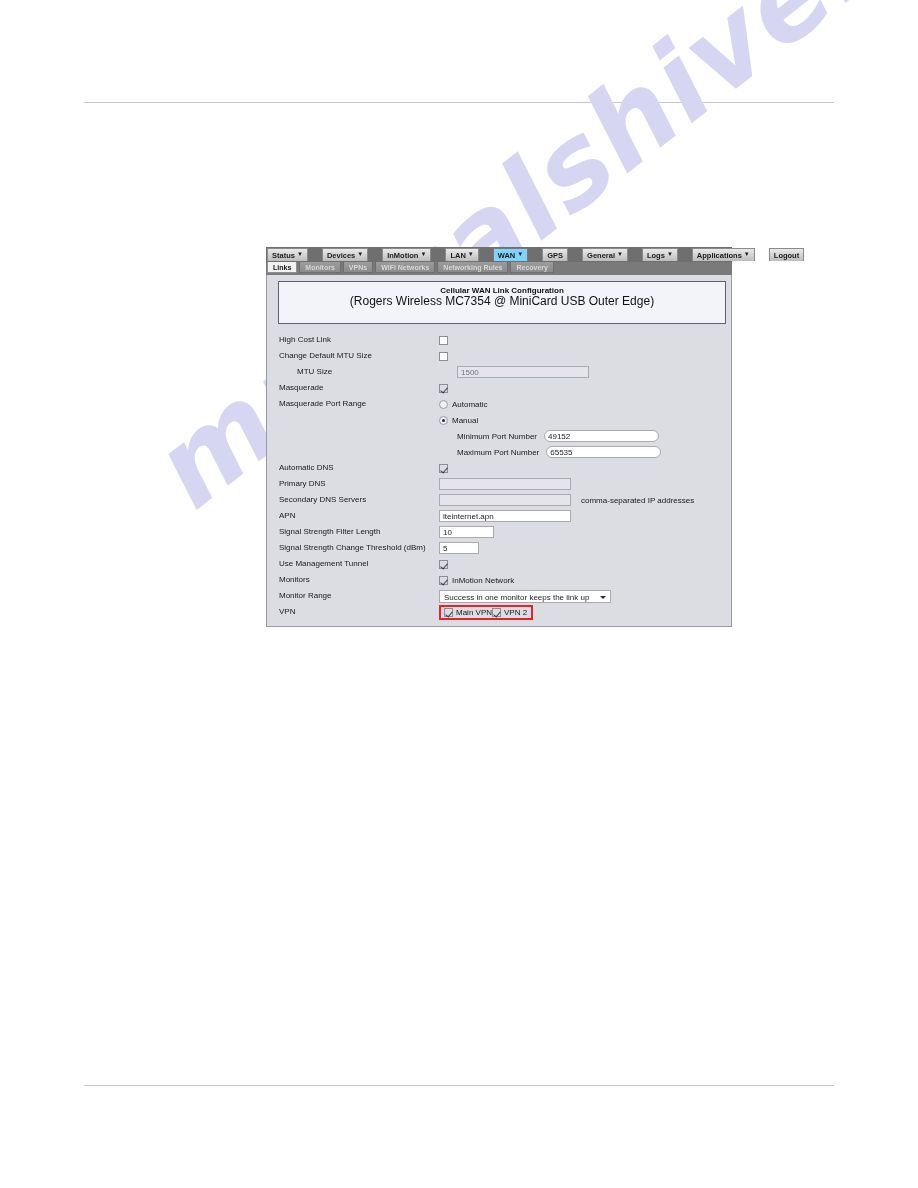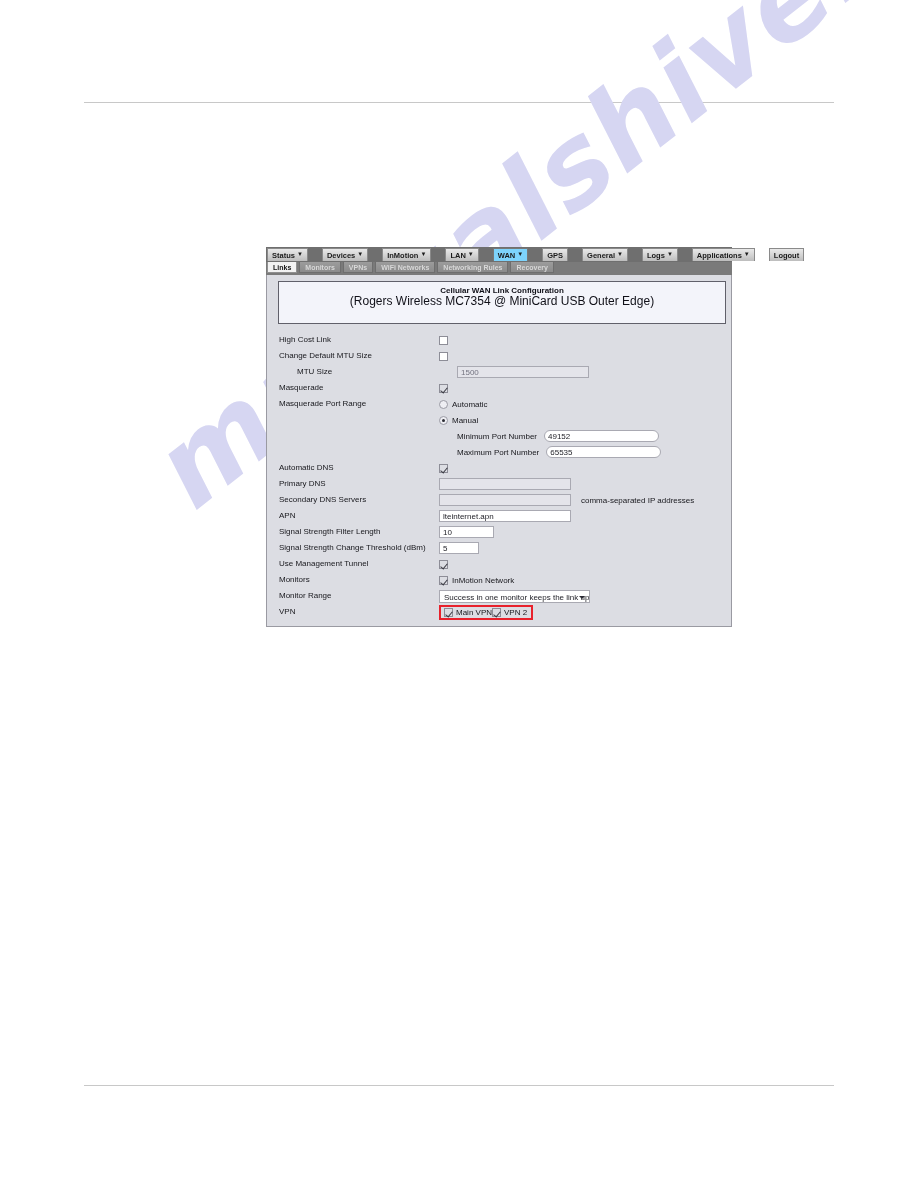--- a/index.html
+++ b/index.html
@@ -256,21 +256,21 @@
     padding-right: 3px;
   }
   .hint {
     font-size: 8px;
     color: #17171c;
     padding-left: 6px;
   }
 
   
   .sel {
-    width: 151px;
+    width: 172px;
     height: 13px;
     border: 1px solid #a9a9b2;
     background: #ffffff;
     font-size: 8px;
     color: #1d1d24;
     line-height: 13px;
     padding: 0 14px 0 4px;
     box-sizing: border-box;
     position: relative;
     overflow: hidden;

